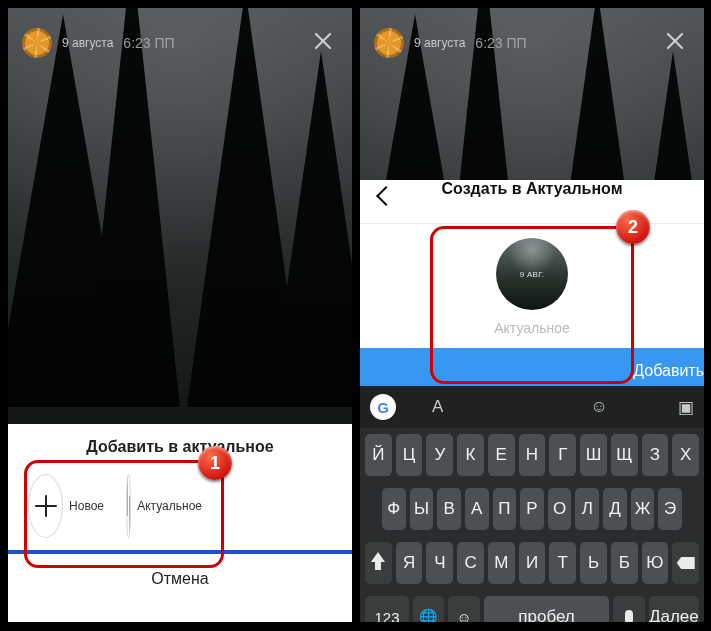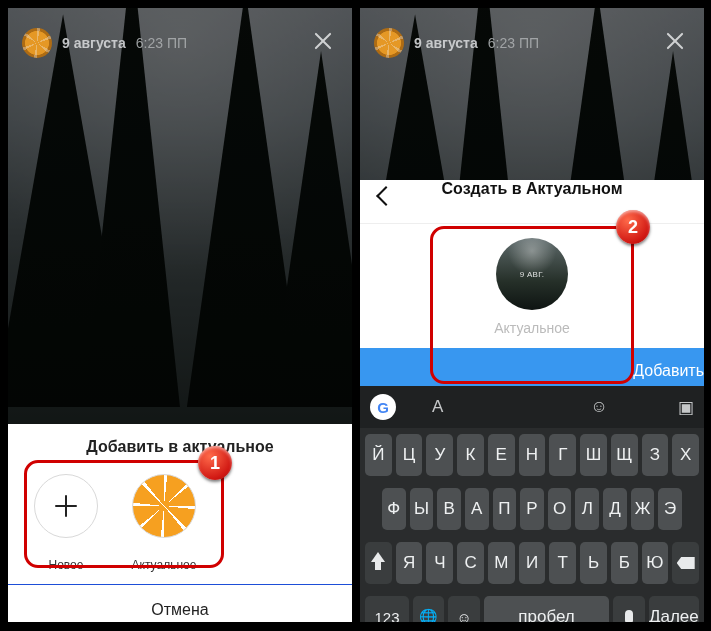--- a/index.html
+++ b/index.html
@@ -15,41 +15,41 @@
       linear-gradient(#8a9197 0%,#6e777c 18%,#414a4b 42%,#1e2624 70%,#0e1311 100%)}
   .trees{position:absolute;inset:0;pointer-events:none}
   .tree{position:absolute;bottom:35%;background:linear-gradient(#0b110d,#060a08);clip-path:polygon(50% 0,100% 100%,0 100%)}
 
   .dim{position:absolute;inset:0;background:rgba(0,0,0,.45)}
 
   
   .story-head{position:absolute;top:18px;left:14px;right:14px;height:34px;display:flex;align-items:center;gap:10px;opacity:.9}
   .story-head .avatar{width:30px;height:30px;border-radius:50%;background:radial-gradient(circle at 50% 50%,#f6a020 0 55%,#b96f0d 58% 100%);position:relative;flex:none}
   .story-head .avatar::after{content:"";position:absolute;inset:0;border-radius:50%;background:conic-gradient(#fff 0 12deg,transparent 12deg 60deg,#fff 60deg 72deg,transparent 72deg 120deg,#fff 120deg 132deg,transparent 132deg 180deg,#fff 180deg 192deg,transparent 192deg 240deg,#fff 240deg 252deg,transparent 252deg 300deg,#fff 300deg 312deg,transparent 312deg 360deg);mix-blend-mode:screen;opacity:.35}
-  .story-head .date{font-weight:700;font-size:14px;color:#d4d6d8}
+  .story-head .date{font-weight:400;font-size:12px;color:#d4d6d8}
   .story-head .time{font-size:14px;color:#a9acae}
   .close-x{position:absolute;top:20px;right:16px;width:26px;height:26px;color:#cfd1d2}
   .close-x::before,.close-x::after{content:"";position:absolute;left:12px;top:2px;width:2px;height:22px;background:currentColor;border-radius:1px}
   .close-x::before{transform:rotate(45deg)}
   .close-x::after{transform:rotate(-45deg)}
 
   
   .sheet{position:absolute;left:0;right:0;bottom:0;background:#fff}
   .sheet-title{text-align:center;font-size:16px;font-weight:600;color:#222;padding:14px 0 8px}
   .bubbles{display:flex;gap:22px;padding:10px 20px 12px}
-  .bubble{display:flex;flex-direction:column;align-items:center;gap:20px;width:76px}
+  .bubble{display:flex;align-items:center;gap:6px;width:76px}
   .circle{width:64px;height:64px;border-radius:50%;border:1px solid #d9d9d9;display:flex;align-items:center;justify-content:center;background:#fff;cursor:pointer}
   .plus{position:relative;width:22px;height:22px}
   .plus::before,.plus::after{content:"";position:absolute;background:#222;border-radius:1px}
   .plus::before{left:10px;top:0;width:2px;height:22px}
   .plus::after{top:10px;left:0;height:2px;width:22px}
   .orange{width:64px;height:64px;border-radius:50%;background:radial-gradient(circle,#f6a020 0 100%);position:relative;overflow:hidden}
   .orange::after{content:"";position:absolute;inset:0;background:conic-gradient(#fff 0 6deg,transparent 6deg 45deg,#fff 45deg 51deg,transparent 51deg 90deg,#fff 90deg 96deg,transparent 96deg 135deg,#fff 135deg 141deg,transparent 141deg 180deg,#fff 180deg 186deg,transparent 186deg 225deg,#fff 225deg 231deg,transparent 231deg 270deg,#fff 270deg 276deg,transparent 276deg 315deg,#fff 315deg 321deg,transparent 321deg 360deg)}
   .bubble-label{font-size:12px;color:#333;text-align:center}
-  .cancel-row{border-top:1px solid #1d4ed8;text-align:center;padding:16px 0 18px;font-size:16px;color:#222;cursor:pointer}
+  .cancel-row{border-top:4px solid #1d4ed8;text-align:center;padding:16px 0 18px;font-size:16px;color:#222;cursor:pointer}
 
   
   .callout1{position:absolute;left:16px;bottom:54px;width:200px;height:108px;border:3px solid #d00000;border-radius:14px;pointer-events:none}
   .badge{position:absolute;width:34px;height:34px;border-radius:50%;background:radial-gradient(circle at 35% 30%,#ff6a4a,#d01712 70%,#8e0c09 100%);box-shadow:0 2px 3px rgba(0,0,0,.5),inset 0 2px 3px rgba(255,255,255,.5);color:#fff;font-weight:700;display:flex;align-items:center;justify-content:center;font-size:18px}
 
   
   .panel{position:absolute;left:0;right:0;bottom:0;background:#fff}
   .panel-title{display:flex;align-items:flex-start;height:44px;border-bottom:1px solid #eee}
   .back{width:32px;height:32px;margin-left:8px;position:relative;cursor:pointer}
   .back::before{content:"";position:absolute;left:11px;top:9px;width:12px;height:12px;border-left:2px solid #111;border-bottom:2px solid #111;transform:rotate(45deg)}

